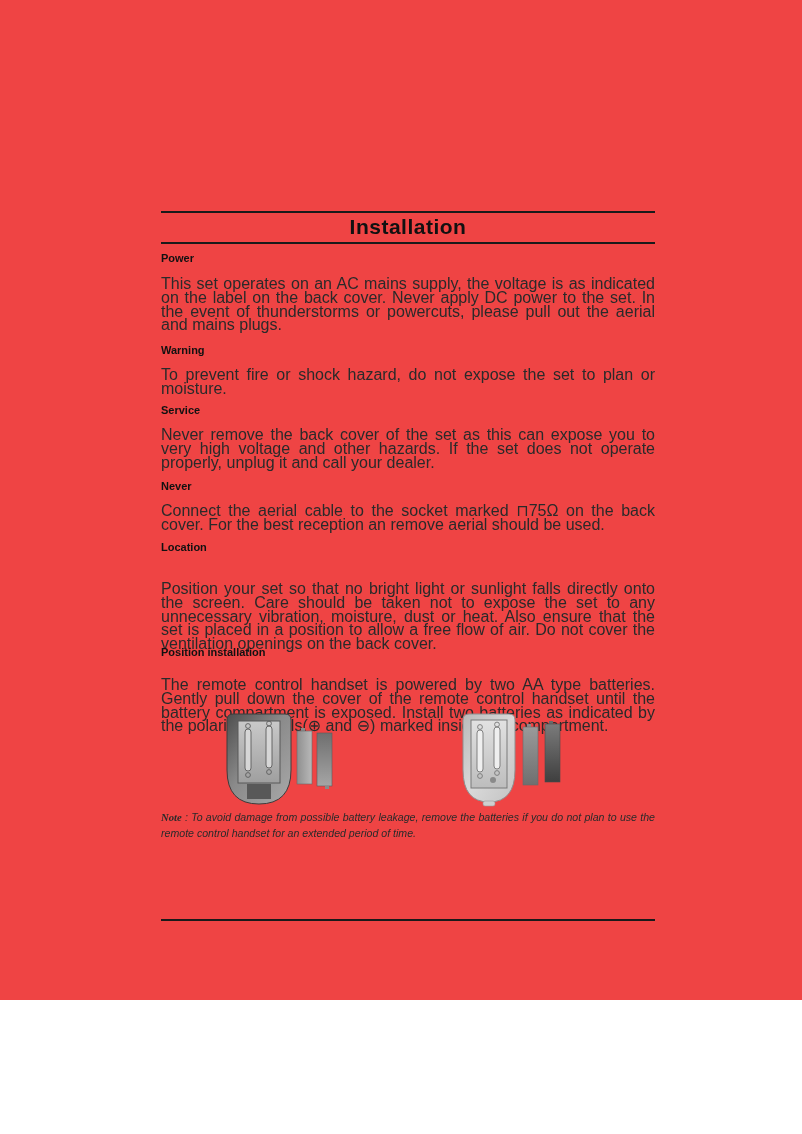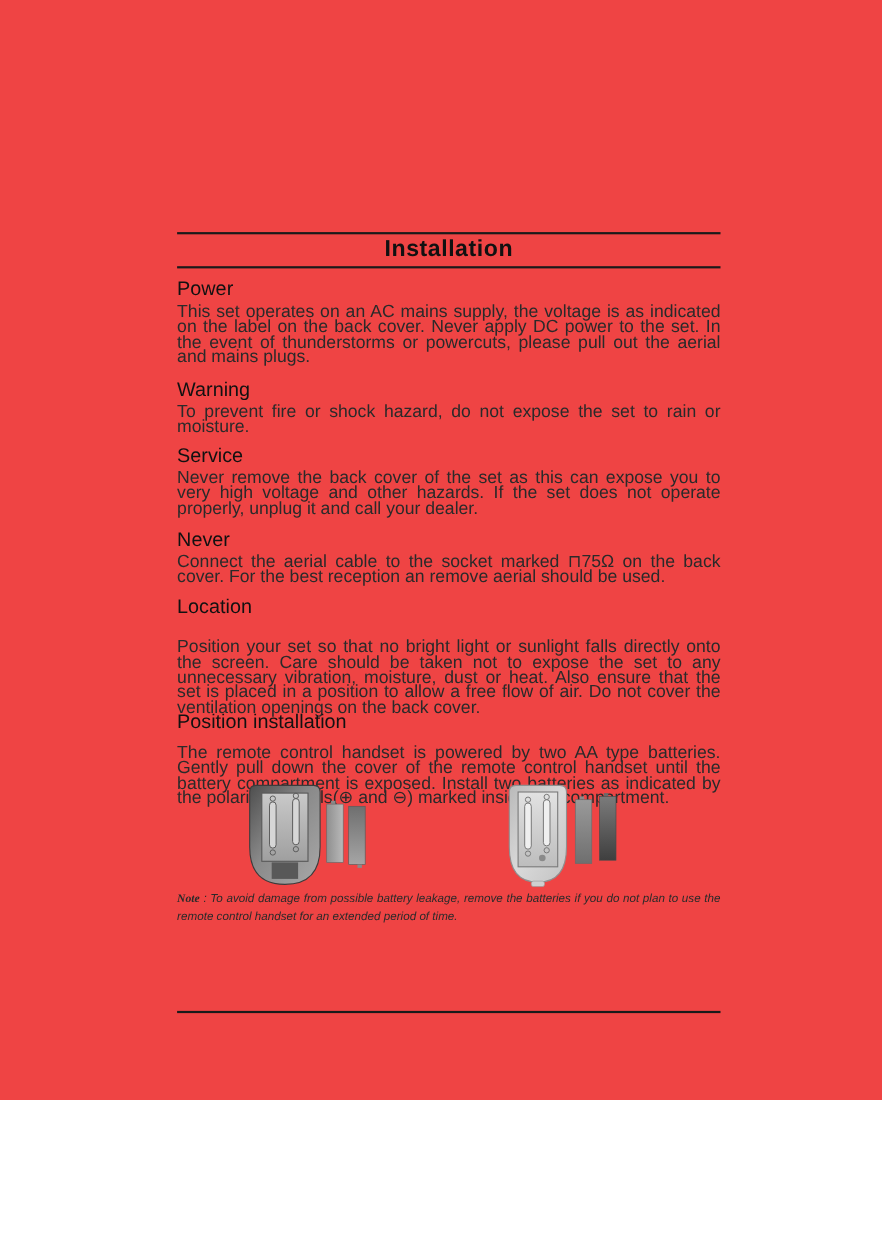--- a/index.html
+++ b/index.html
@@ -19,22 +19,22 @@
   .title-band .title{
     text-align:center;
     font-weight:bold;
     font-size:21px;
     letter-spacing:.5px;
     color:#111;
     padding:2px 0 3px 0;
   }
 
   .sec-heading{
-    font-weight:normal;
-    font-size:18px;
+    font-weight:bold;
+    font-size:11px;
     color:#111;
   }
   .sec-body{
     font-size:16px;
     line-height:13.8px;
     text-align:justify;
     color:#2a2a2a;
   }
 
   .figures-row{top:712px;height:98px;}
@@ -63,21 +63,21 @@
     <div class="abs title-band">
       <div class="rule"></div>
       <div class="title">Installation</div>
       <div class="rule"></div>
     </div>
 
     <div class="abs sec-heading" style="top:252px">Power</div>
     <div class="abs sec-body" style="top:277px">This set operates on an AC mains supply, the voltage is as indicated on the label on the back cover. Never apply DC power to the set. In the event of thunderstorms or powercuts, please pull out the aerial and mains plugs.</div>
 
     <div class="abs sec-heading" style="top:344px">Warning</div>
-    <div class="abs sec-body" style="top:368px">To prevent fire or shock hazard, do not expose the set to rain or moisture.</div>
+    <div class="abs sec-body" style="top:368px">To prevent fire or shock hazard, do not expose the set to plan or moisture.</div>
 
     <div class="abs sec-heading" style="top:404px">Service</div>
     <div class="abs sec-body" style="top:428px">Never remove the back cover of the set as this can expose you to very high voltage and other hazards. If the set does not operate properly, unplug it and call your dealer.</div>
 
     <div class="abs sec-heading" style="top:480px">Never</div>
     <div class="abs sec-body" style="top:504px">Connect the aerial cable to the socket marked ⊓75Ω on the back cover. For the best reception an remove aerial should be used.</div>
 
     <div class="abs sec-heading" style="top:541px">Location</div>
     <div class="abs sec-body" style="top:582px">Position your set so that no bright light or sunlight falls directly onto the screen. Care should be taken not to expose the set to any unnecessary vibration, moisture, dust or heat. Also ensure that the set is placed in a position to allow a free flow of air. Do not cover the ventilation openings on the back cover.</div>
 

